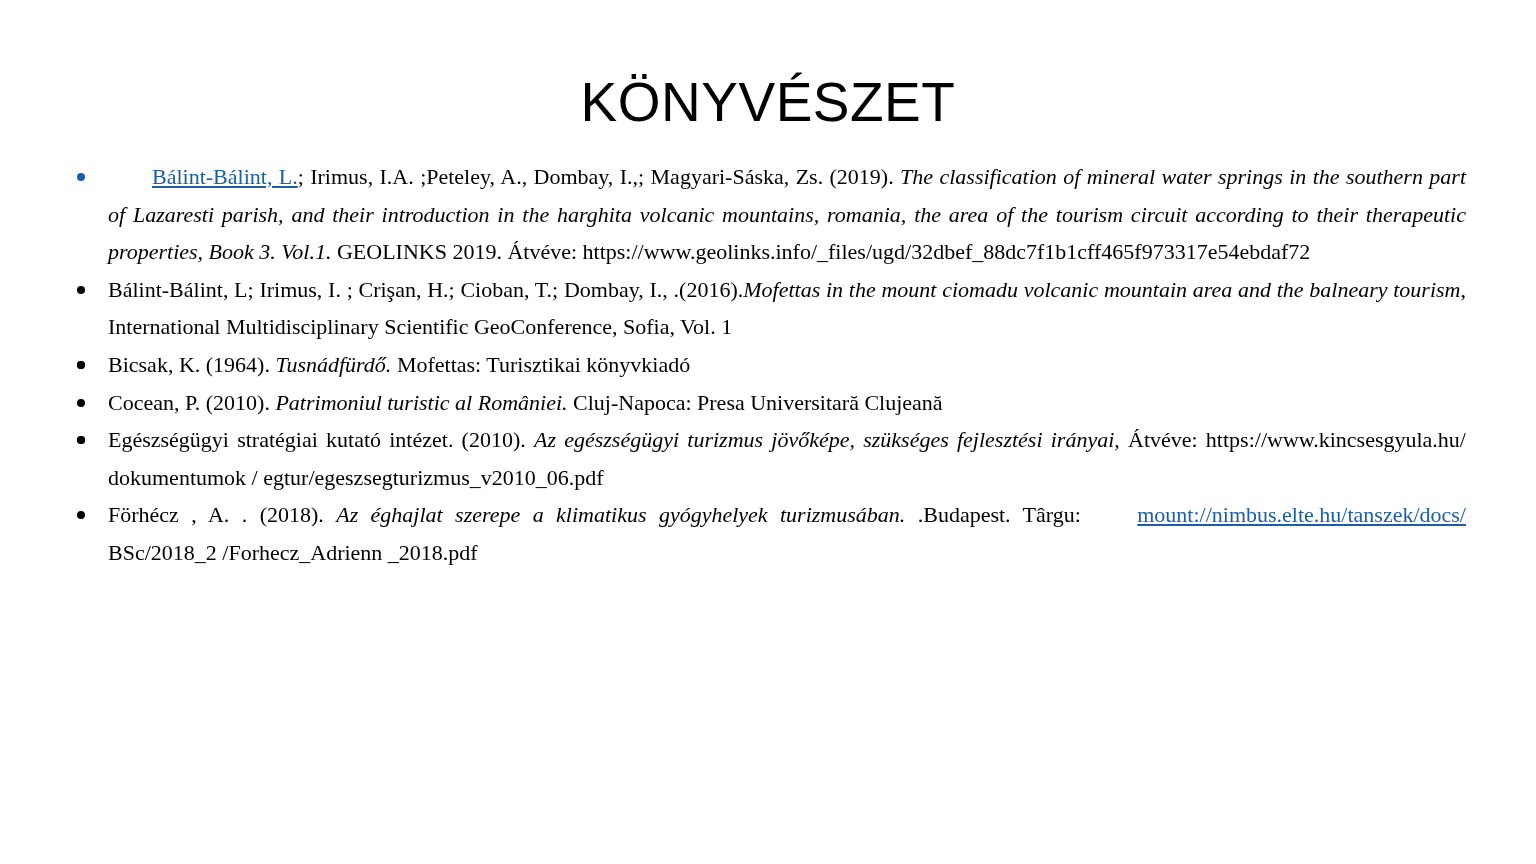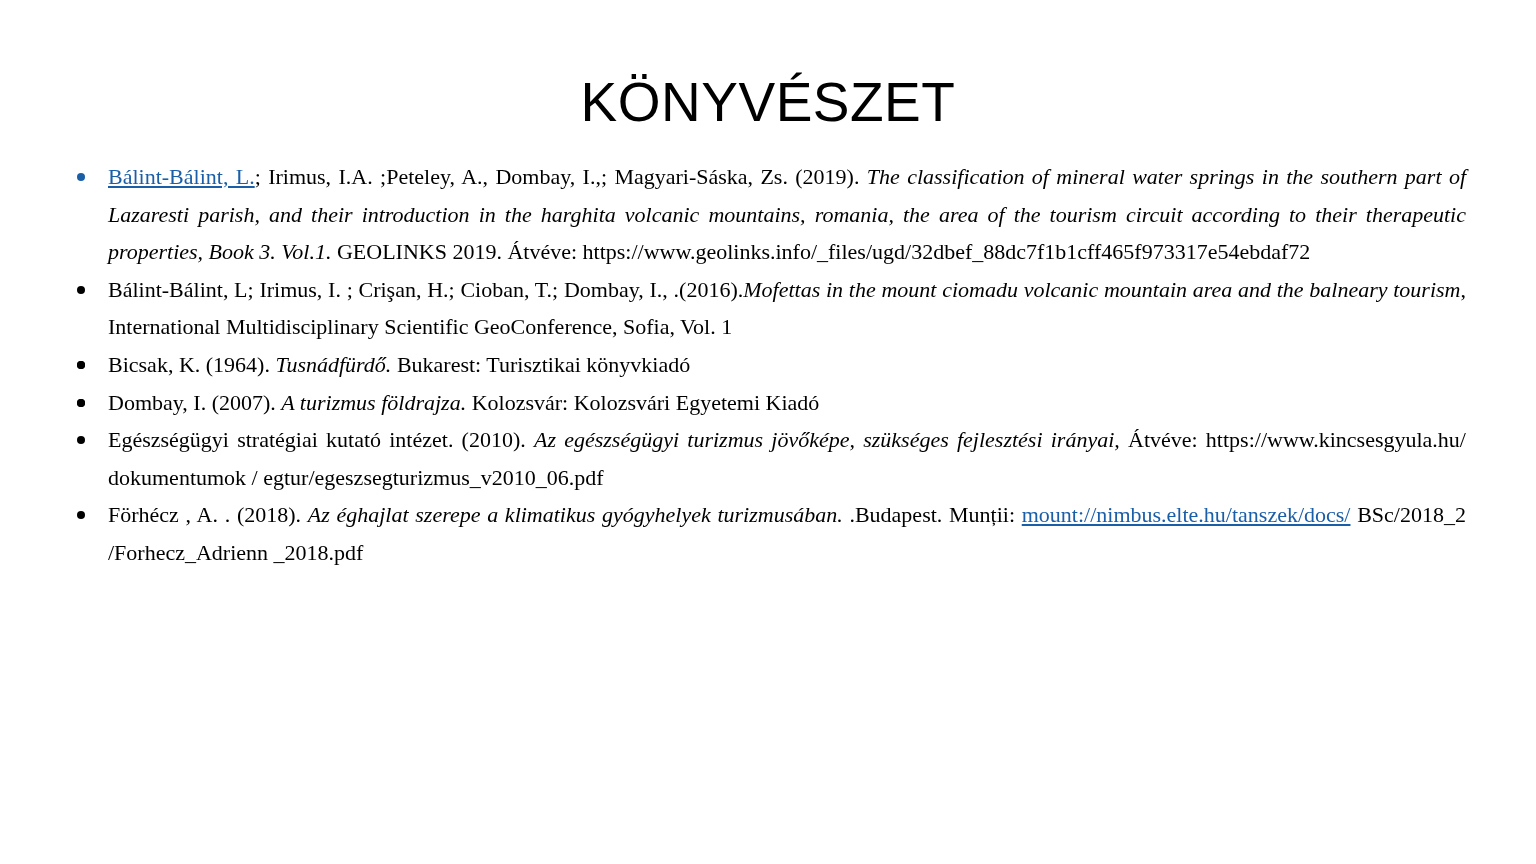--- a/index.html
+++ b/index.html
@@ -50,33 +50,34 @@
     top: 15px;
     width: 8px;
     height: 8px;
     border-radius: 50%;
     background: #000000;
   }
   .seg-link {
     color: var(--link, #1b5ea8);
     text-decoration: underline;
     cursor: pointer;
+    margin-left: 44px;
   }
   em {
     font-style: italic;
   }
 </style>
 </head>
 <body>
 
 <div class="slide" style="background: rgb(255, 255, 255);">
   <h1 class="slide-title">KÖNYVÉSZET</h1>
   <ul class="references-list">
       <li><span class="bullet" style="background: rgb(27, 94, 168);"></span><span><a class="seg-link" href="#">Bálint-Bálint, L.</a><span>; Irimus, I.A. ;Peteley, A., Dombay, I.,; Magyari-Sáska, Zs. (2019). </span><em>The classification of mineral water springs in the southern part of Lazaresti parish, and their introduction in the harghita volcanic mountains, romania, the area of the tourism circuit according to their therapeutic properties, Book 3. Vol.1. </em><span>GEOLINKS 2019. Átvéve: https://www.geolinks.info/_files/ugd/32dbef_88dc7f1b1cff465f973317e54ebdaf72</span></span></li>
       <li><span class="bullet" style="background: rgb(0, 0, 0);"></span><span><span>Bálint-Bálint, L; Irimus, I. ; Crişan, H.; Cioban, T.; Dombay, I., .(2016).</span><em>Mofettas in the mount ciomadu volcanic mountain area and the balneary tourism</em><span>, International Multidisciplinary Scientific GeoConference, Sofia, Vol. 1</span></span></li>
       <li><span class="bullet" style="background: rgb(0, 0, 0);"></span></li>
-      <li><span class="bullet" style="background: rgb(0, 0, 0);"></span><span><span>Bicsak, K. (1964). </span><em>Tusnádfürdő.</em><span> Bukarest: Turisztikai könyvkiadó</span></span></li>
+      <li><span class="bullet" style="background: rgb(0, 0, 0);"></span><span><span>Bicsak, K. (1964). </span><em>Tusnádfürdő.</em><span> Mofettas: Turisztikai könyvkiadó</span></span></li>
+      <li><span class="bullet" style="background: rgb(0, 0, 0);"></span><span><span>Cocean, P. (2010). </span><em>Patrimoniul turistic al României.</em><span> Cluj-Napoca: Presa Universitară Clujeană</span></span></li>
       <li><span class="bullet" style="background: rgb(0, 0, 0);"></span></li>
-      <li><span class="bullet" style="background: rgb(0, 0, 0);"></span><span><span>Dombay, I. (2007). </span><em>A turizmus földrajza.</em><span> Kolozsvár: Kolozsvári Egyetemi Kiadó</span></span></li>
       <li><span class="bullet" style="background: rgb(0, 0, 0);"></span><span><span>Egészségügyi stratégiai kutató intézet. (2010). </span><em>Az egészségügyi turizmus jövőképe, szükséges fejlesztési irányai,</em><span> Átvéve: https://www.kincsesgyula.hu/ dokumentumok / egtur/egeszsegturizmus_v2010_06.pdf</span></span></li>
-      <li><span class="bullet" style="background: rgb(0, 0, 0);"></span><span><span>Förhécz , A. . (2018). </span><em>Az éghajlat szerepe a klimatikus gyógyhelyek turizmusában.</em><span> .Budapest. Munții: </span><a class="seg-link" href="#">mount://nimbus.elte.hu/tanszek/docs/</a><span> BSc/2018_2 /Forhecz_Adrienn _2018.pdf</span></span></li>
+      <li><span class="bullet" style="background: rgb(0, 0, 0);"></span><span><span>Förhécz , A. . (2018). </span><em>Az éghajlat szerepe a klimatikus gyógyhelyek turizmusában.</em><span> .Budapest. Târgu: </span><a class="seg-link" href="#">mount://nimbus.elte.hu/tanszek/docs/</a><span> BSc/2018_2 /Forhecz_Adrienn _2018.pdf</span></span></li>
     </ul>
 </div>
 
 </body></html>

